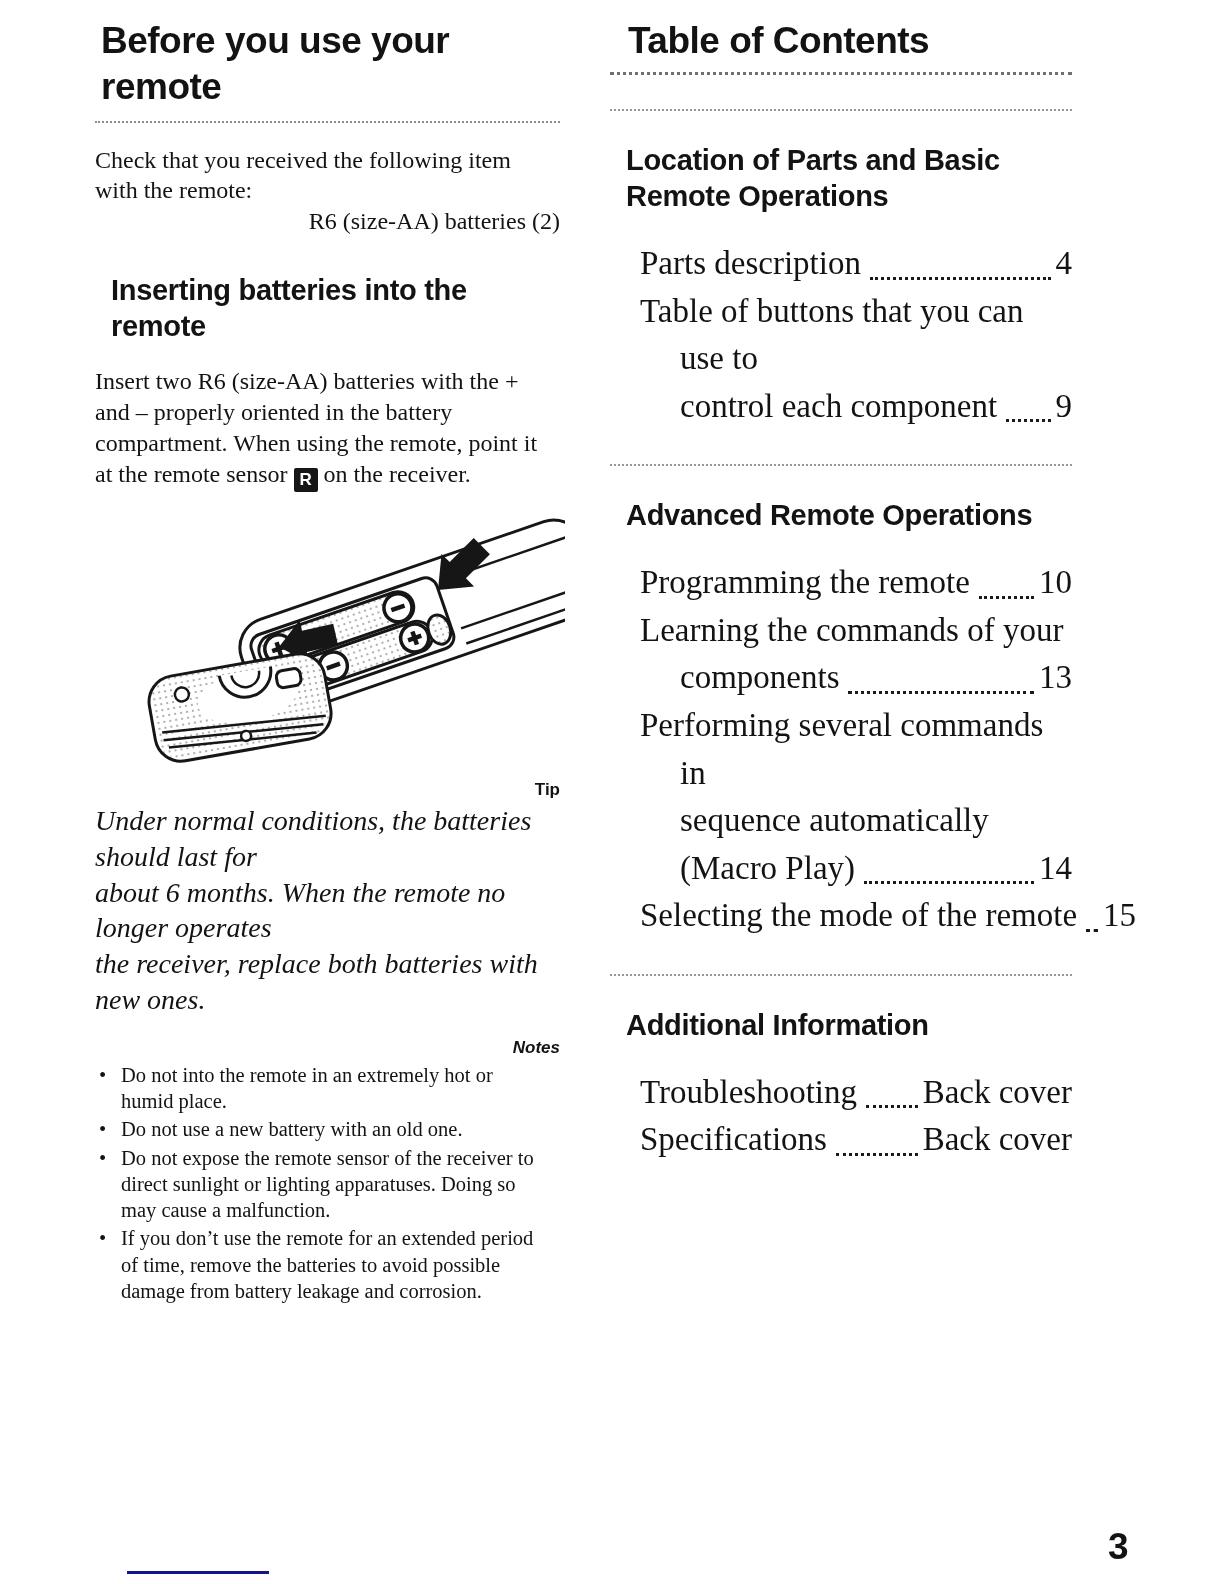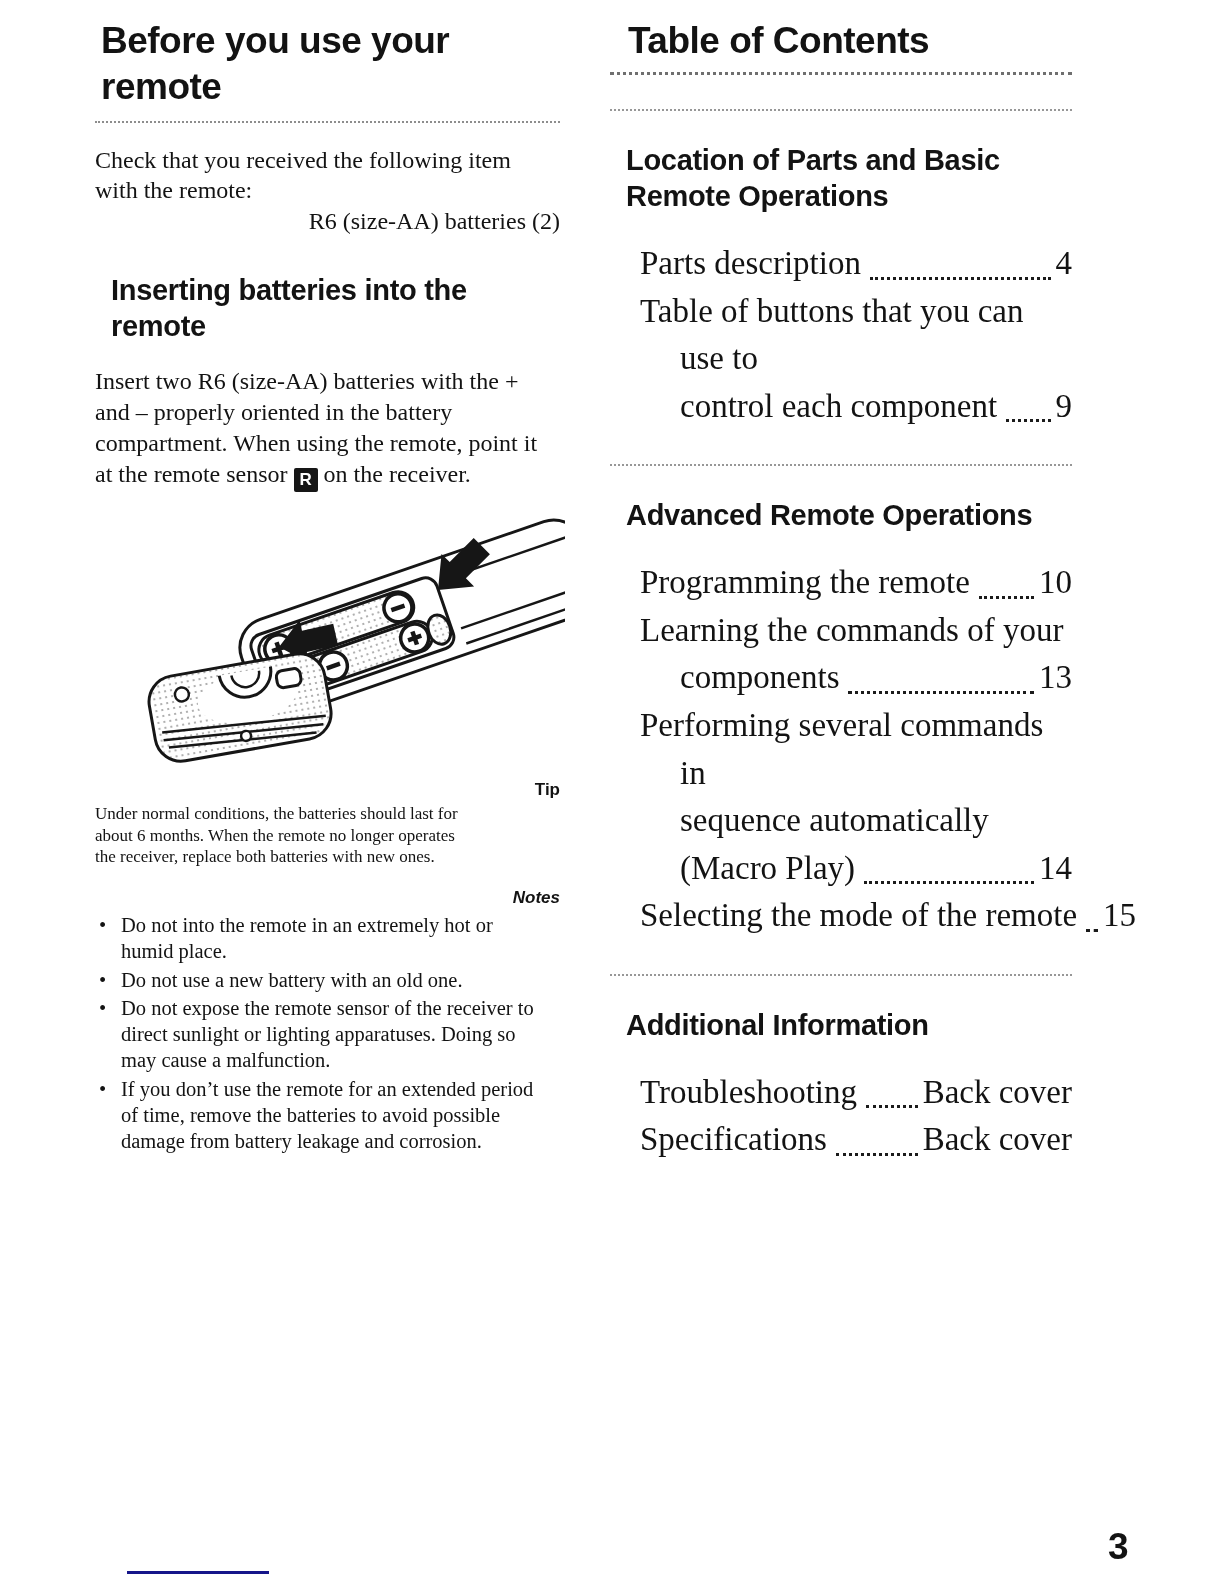--- a/index.html
+++ b/index.html
@@ -60,21 +60,21 @@
     text-align:center;border-radius:2px;
     vertical-align:-3px;
   }
   .illus{display:block;margin:10px 0 0 18px;}
 
   .small-h{
     font-family:"Liberation Sans", sans-serif;
     font-weight:bold;font-size:17px;margin:16px 0 0 0;text-align:right;
   }
   .small-text{
-    font-size:17px;line-height:1.28;white-space:pre-line;margin:3px 0 0 0;
+    font-size:28px;line-height:1.28;white-space:pre-line;margin:3px 0 0 0;font-style:italic;
   }
   .notes-h{margin-top:20px;font-style:italic;}
   .notes-list{margin:4px 0 0 0;padding:0;list-style:none;}
   .notes-list li{
     display:flex;font-size:20.5px;line-height:1.28;margin-top:2px;
   }
   .bullet{flex:0 0 22px;padding-left:4px;}
   .note-text{white-space:pre-line;}
 
   

